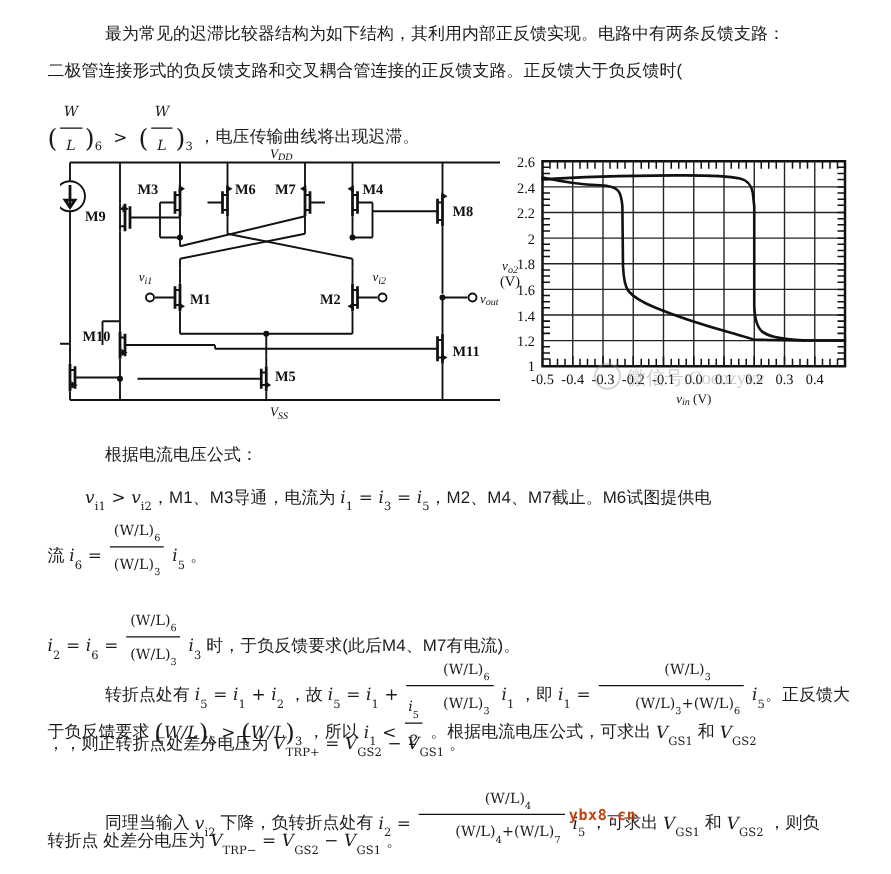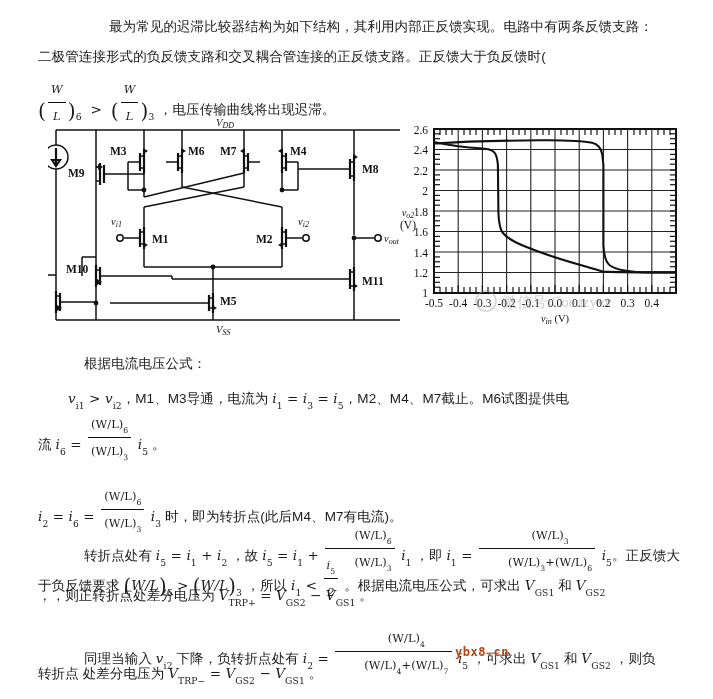--- a/index.html
+++ b/index.html
@@ -60,21 +60,21 @@
     color:#c2410c;
     letter-spacing:0.5px;
     text-align:right;
   }
 </style>
 </head>
 <body>
 
 <div class="page">
 
-  <div class="para indent" style="left:58px;top:14px;width:620px;text-align:center;">
+  <div class="para indent" style="left:58px;top:14px;width:620px;">
     <span>最为常见的迟滞比较器结构为如下结构，其利用内部正反馈实现。电路中有两条反馈支路：</span>
   </div>
 
   <div class="para" style="left:38px;top:44px;width:650px;">
     <span>二极管连接形式的负反馈支路和交叉耦合管连接的正反馈支路。正反馈大于负反馈时(</span>
   </div>
 
   <div class="para" style="left:38px;top:76px;width:650px;">
     <span class="mathu">
       <span class="paren" style="font-size:1.5em;vertical-align:-0.18em;">(</span><span class="frac"><span class="num mathv">W</span><span class="den mathv">L</span></span><span class="paren" style="font-size:1.5em;vertical-align:-0.18em;">)</span><sub>6</sub>
@@ -506,21 +506,21 @@
     <span>流</span>
     <span class="mathv">i<sub>6</sub> =
       <span class="frac"><span class="num mathu">(W/L)<sub>6</sub></span><span class="den mathu">(W/L)<sub>3</sub></span></span>
       i<sub>5</sub></span> 。
   </div>
 
   <div class="para" style="left:38px;top:483px;width:640px;">
     <span class="mathv">i<sub>2</sub> = i<sub>6</sub> =
       <span class="frac"><span class="num mathu">(W/L)<sub>6</sub></span><span class="den mathu">(W/L)<sub>3</sub></span></span>
       i<sub>3</sub></span>
-    <span>时，即为转折点(此后M4、M7有电流)。</span>
+    <span>时，于负反馈要求(此后M4、M7有电流)。</span>
   </div>
 
   <div class="para indent" style="left:58px;top:522px;width:650px;white-space:nowrap;">
     <span>转折点处有</span>
     <span class="mathv">i<sub>5</sub> = i<sub>1</sub> + i<sub>2</sub></span>
     <span>，故</span>
     <span class="mathv">i<sub>5</sub> = i<sub>1</sub> +
       <span class="frac"><span class="num mathu">(W/L)<sub>6</sub></span><span class="den mathu">(W/L)<sub>3</sub></span></span>
       i<sub>1</sub></span>
     <span>，即</span>

